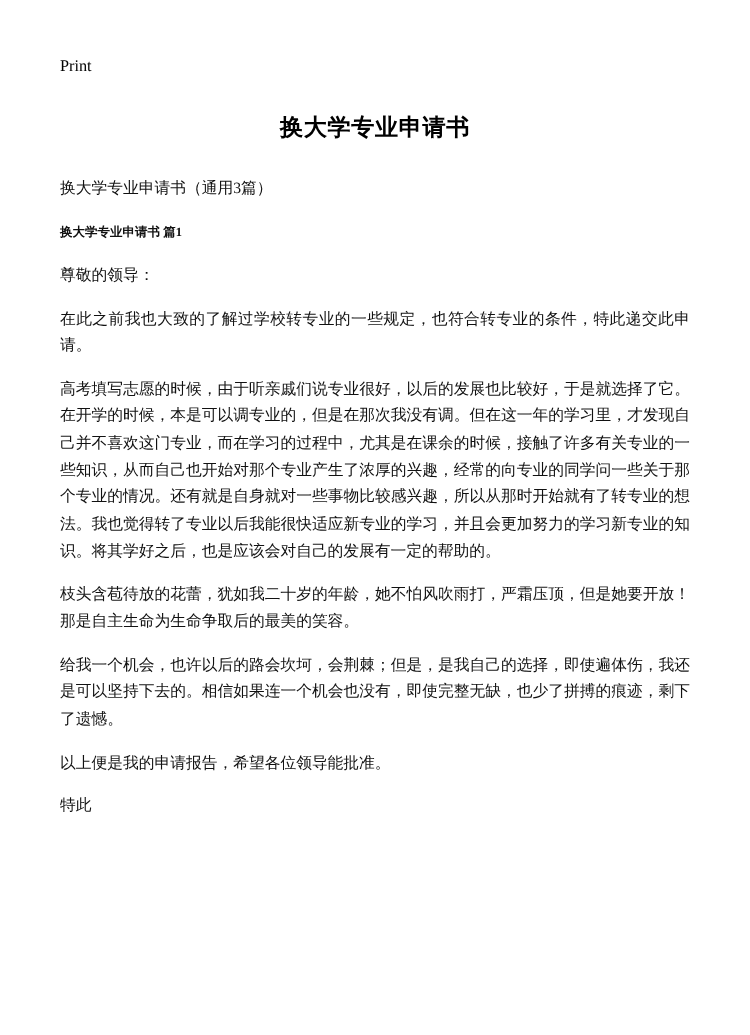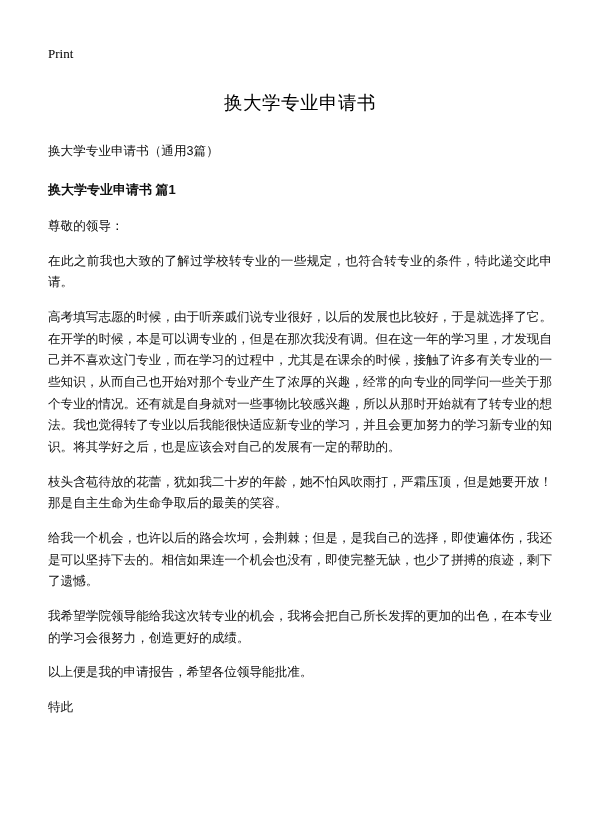--- a/index.html
+++ b/index.html
@@ -25,34 +25,35 @@
     font-family: "Liberation Serif", serif;
     font-size: 13px;
     color: #000;
     text-decoration: none;
     display: inline-block;
     margin-bottom: 22px;
   }
   .doc-title {
     text-align: center;
     font-size: 18.5px;
-    font-weight: normal;
+    font-weight: bold;
     margin: 6px 0 26px 0;
     letter-spacing: 0.5px;
   }
   .para {
     font-size: 12.6px;
     line-height: 1.72;
     margin: 0 0 13px 0;
     text-align: justify;
     color: #111;
+    font-family: Liberation Serif, serif;
   }
   .para.heading {
     font-weight: bold;
-    font-size: 13px;
+    font-size: 10px;
     margin-top: 16px;
     margin-bottom: 15px;
   }
   .para.sub {
     margin-bottom: 15px;
   }
 </style>
 </head>
 <body>
 
@@ -63,18 +64,17 @@
   <h1 class="doc-title">换大学专业申请书</h1>
 
   <div id="doc-body">
       <p class="para sub">换大学专业申请书（通用3篇）</p>
       <p class="para heading">换大学专业申请书 篇1</p>
       <p class="para">尊敬的领导：</p>
       <p class="para">在此之前我也大致的了解过学校转专业的一些规定，也符合转专业的条件，特此递交此申请。</p>
       <p class="para">高考填写志愿的时候，由于听亲戚们说专业很好，以后的发展也比较好，于是就选择了它。在开学的时候，本是可以调专业的，但是在那次我没有调。但在这一年的学习里，才发现自己并不喜欢这门专业，而在学习的过程中，尤其是在课余的时候，接触了许多有关专业的一些知识，从而自己也开始对那个专业产生了浓厚的兴趣，经常的向专业的同学问一些关于那个专业的情况。还有就是自身就对一些事物比较感兴趣，所以从那时开始就有了转专业的想法。我也觉得转了专业以后我能很快适应新专业的学习，并且会更加努力的学习新专业的知识。将其学好之后，也是应该会对自己的发展有一定的帮助的。</p>
       <p class="para">枝头含苞待放的花蕾，犹如我二十岁的年龄，她不怕风吹雨打，严霜压顶，但是她要开放！那是自主生命为生命争取后的最美的笑容。</p>
       <p class="para">给我一个机会，也许以后的路会坎坷，会荆棘；但是，是我自己的选择，即使遍体伤，我还是可以坚持下去的。相信如果连一个机会也没有，即使完整无缺，也少了拼搏的痕迹，剩下了遗憾。</p>
-      <p class="para">我希望学院领导能给我这次转专业的机会，我将会把自己所长发挥的更加的出色，在本专业的学习会很努力，创造更好的成绩。</p>
       <p class="para">以上便是我的申请报告，希望各位领导能批准。</p>
       <p class="para">特此</p>
     </div>
 
 </div>
 
 </body></html>

